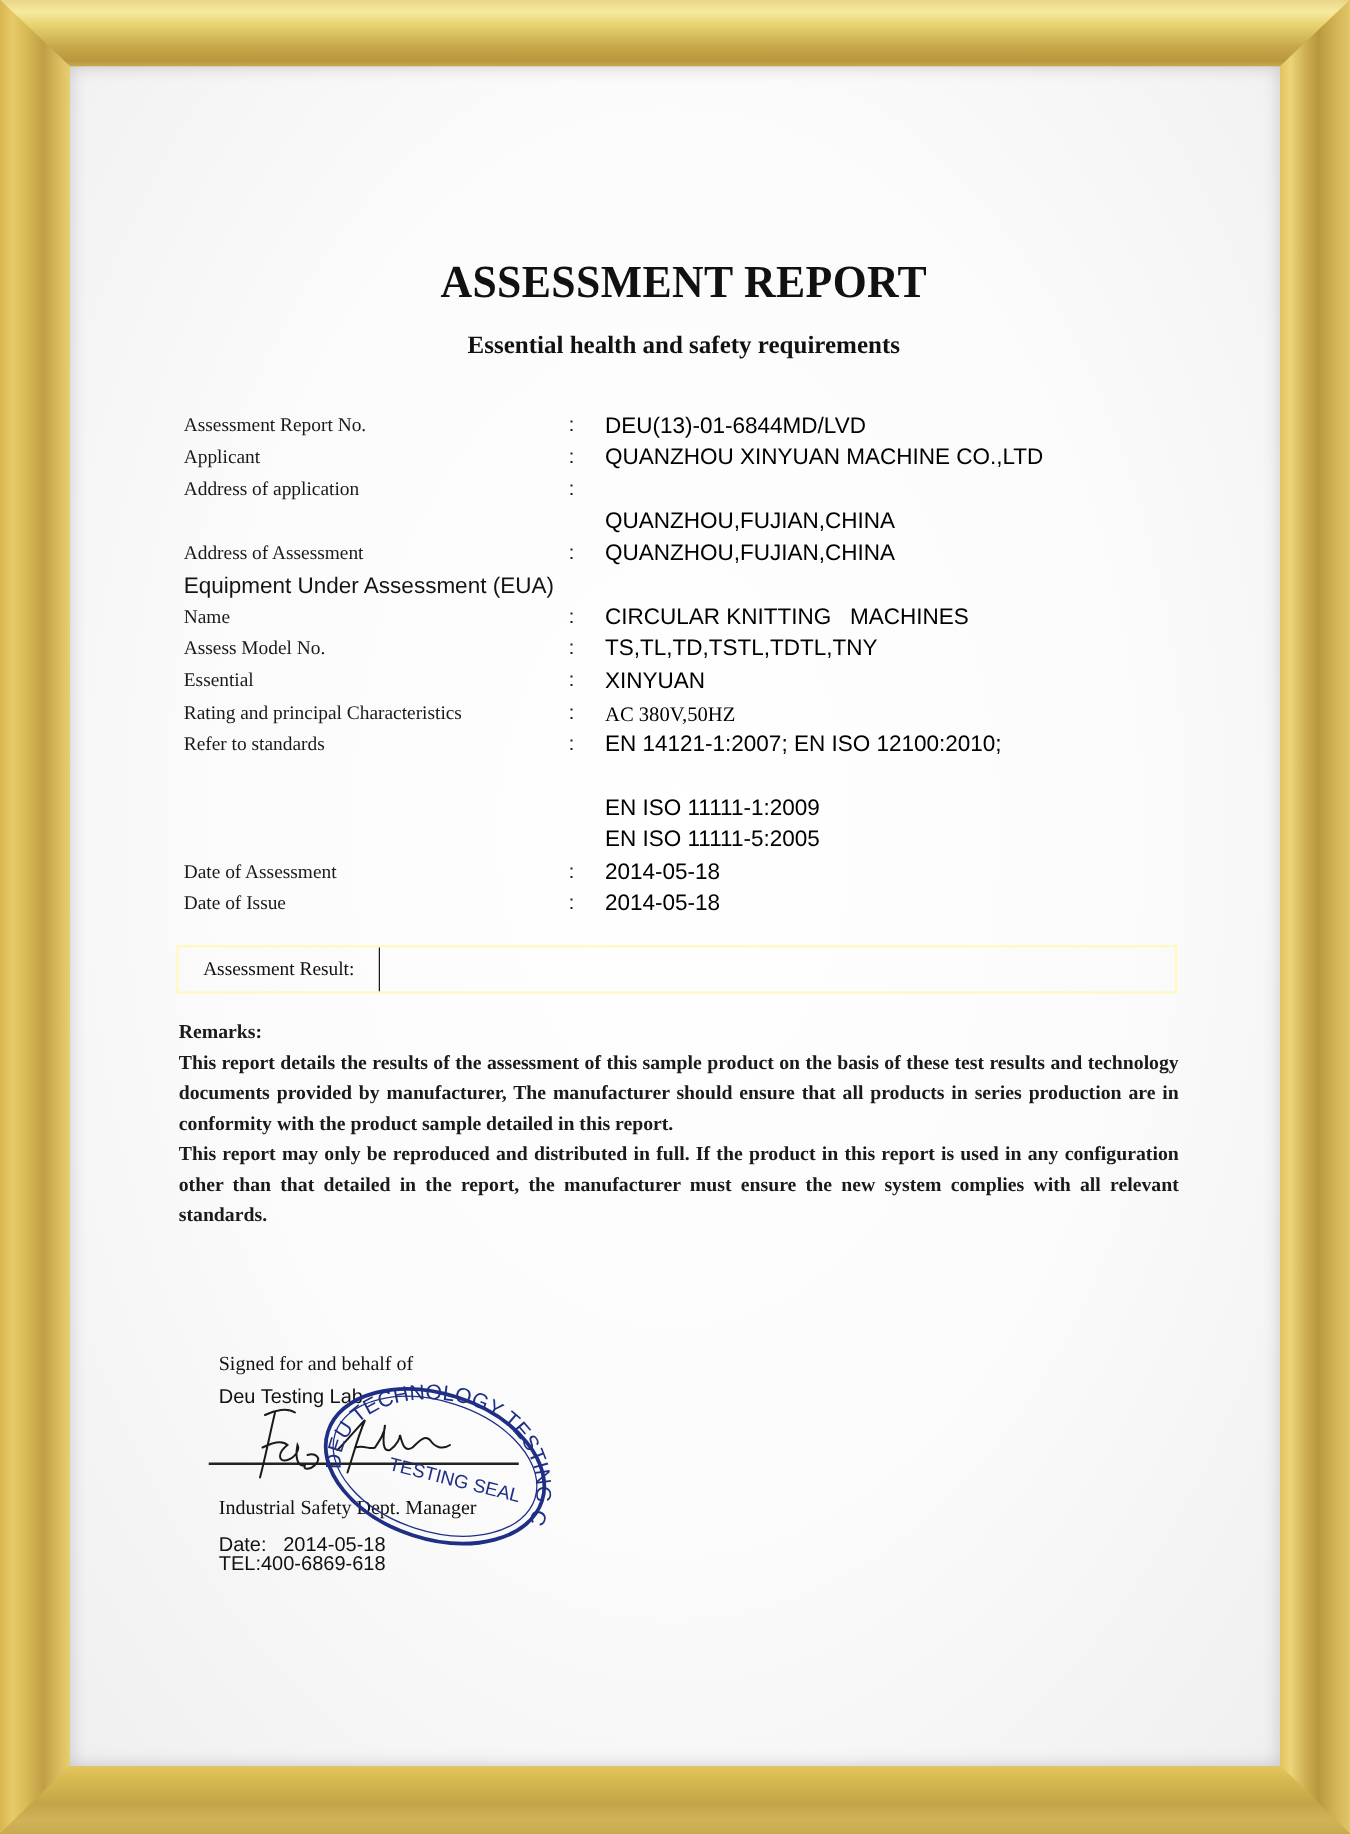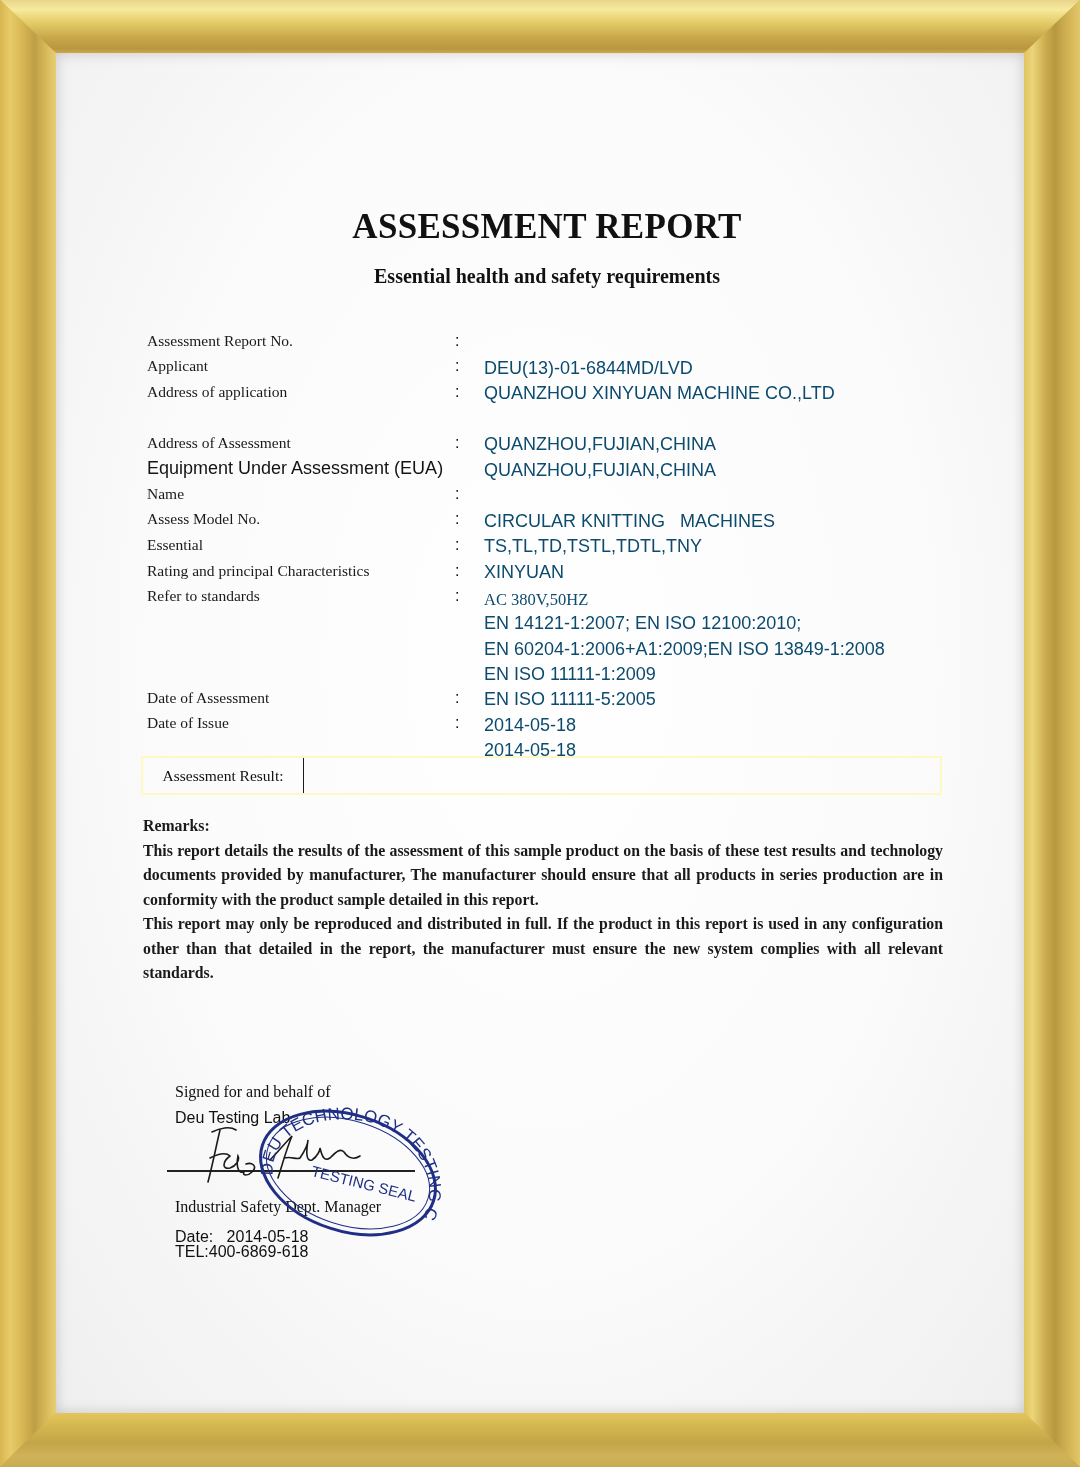--- a/index.html
+++ b/index.html
@@ -55,23 +55,22 @@
   .row .label {
     position: absolute; left: 0; top: 2px;
     font-family: "Liberation Serif", serif; font-size: 15.5px; color: #1a1a1a;
   }
   .row .colon {
     position: absolute; left: 308px; top: 2px;
     font-family: "Liberation Sans", sans-serif; font-size: 16px;
   }
   .row .value {
     position: absolute; left: 337px; top: 0;
-    font-family: "Liberation Sans", sans-serif; font-size: 18px; color: #0c4a6e;
+    font-family: "Liberation Sans", sans-serif; font-size: 18px; color: #000000;
     white-space: pre;
-    margin-top: 28px;
   }
   .row .value.serif { font-family: "Liberation Serif", serif; font-size: 16.5px; top: 2px; text-align: center; }
   .section-head {
     position: absolute; left: 147px; top: 458px;
     font-family: "Liberation Sans", sans-serif; font-size: 18px; color: #141414;
   }
   .result-box {
     position: absolute; left: 141px; top: 756px; width: 801px; height: 39px;
     border: 2px solid #fef9c3; box-sizing: border-box; display: flex;
   }
@@ -164,23 +163,20 @@
   </div>
   <div class="row" style="top:560px">
     <span class="label">Rating and principal Characteristics</span>
     <span class="colon">:</span>
     <span class="value serif">AC 380V,50HZ</span>
   </div>
   <div class="row" style="top:585px">
     <span class="label">Refer to standards</span>
     <span class="colon">:</span>
     <span class="value">EN 14121-1:2007; EN ISO 12100:2010;</span>
-  </div>
-  <div class="row" style="top:611px">
-    <span class="value">EN 60204-1:2006+A1:2009;EN ISO 13849-1:2008</span>
   </div>
   <div class="row" style="top:636px">
     <span class="value">EN ISO 11111-1:2009</span>
   </div>
   <div class="row" style="top:661px">
     <span class="value">EN ISO 11111-5:2005</span>
   </div>
   <div class="row" style="top:687px">
     <span class="label">Date of Assessment</span>
     <span class="colon">:</span>

